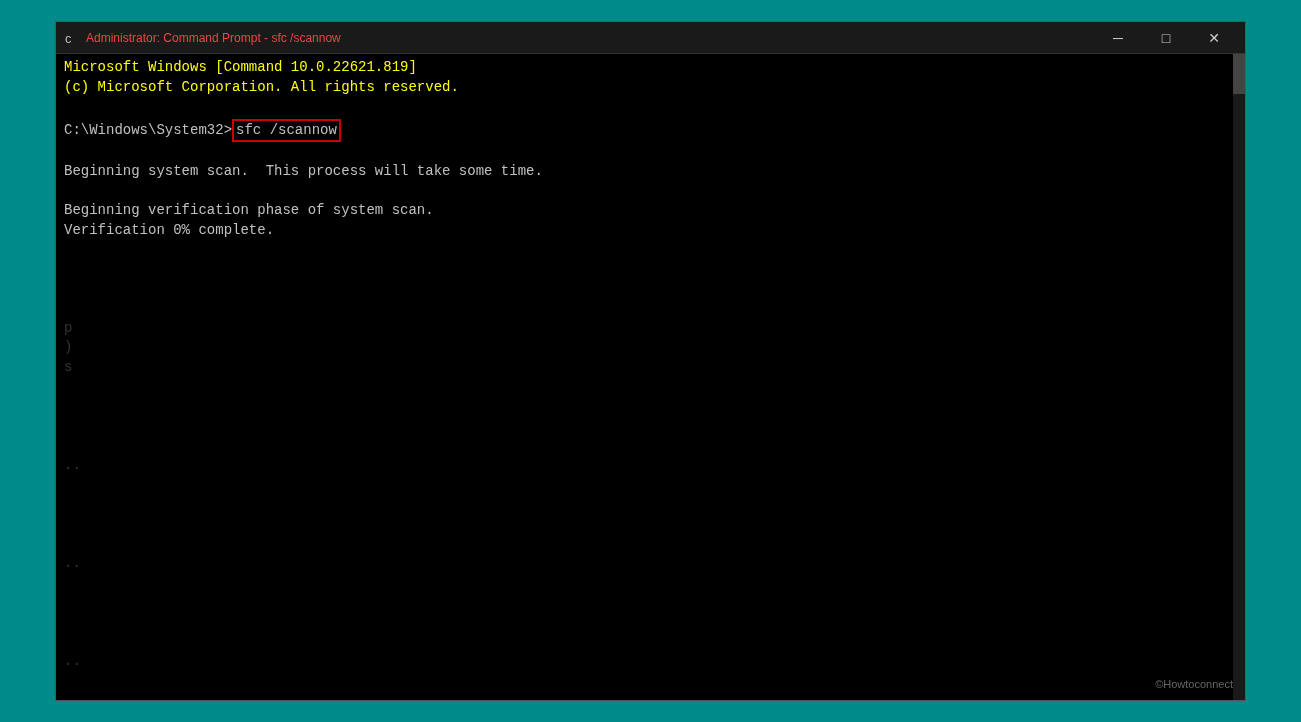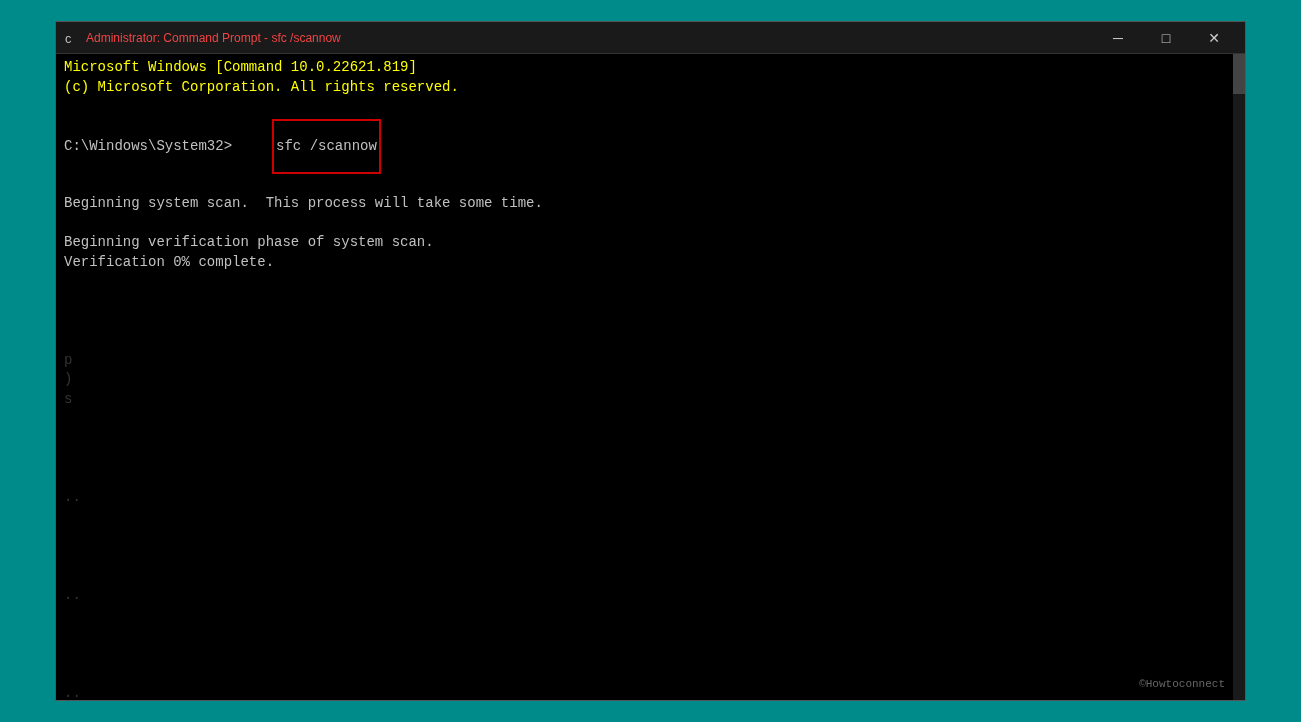--- a/index.html
+++ b/index.html
@@ -99,33 +99,32 @@
     }
 
     .line-white {
       color: #c0c0c0;
     }
 
     .command-line {
       display: flex;
       align-items: center;
       margin-top: 2px;
-      gap: 40px;
     }
 
     .prompt {
       color: #c0c0c0;
       white-space: pre;
     }
 
     .command-highlight {
       background-color: transparent;
       border: 2px solid #cc0000;
       color: #c0c0c0;
-      padding: 16px 2px;
+      padding: 0 2px;
       white-space: pre;
     }
 
     .scrollbar {
       position: absolute;
       right: 0;
       top: 32px;
       width: 12px;
       height: calc(100% - 32px);
       background-color: #1a1a1a;
@@ -135,24 +134,24 @@
       width: 100%;
       height: 40px;
       background-color: #444;
       position: absolute;
       top: 0;
     }
 
     .watermark {
       position: absolute;
       bottom: 8px;
-      right: 20px;
+      right: 12px;
       color: #666666;
       font-size: 11px;
-      font-family: Liberation Mono, monospace;
+      font-family: Liberation Sans, sans-serif;
     }
 
     .dim-lines {
       color: #333333;
     }
   </style>
 </head>
 <body>
 
 <div class="window">

